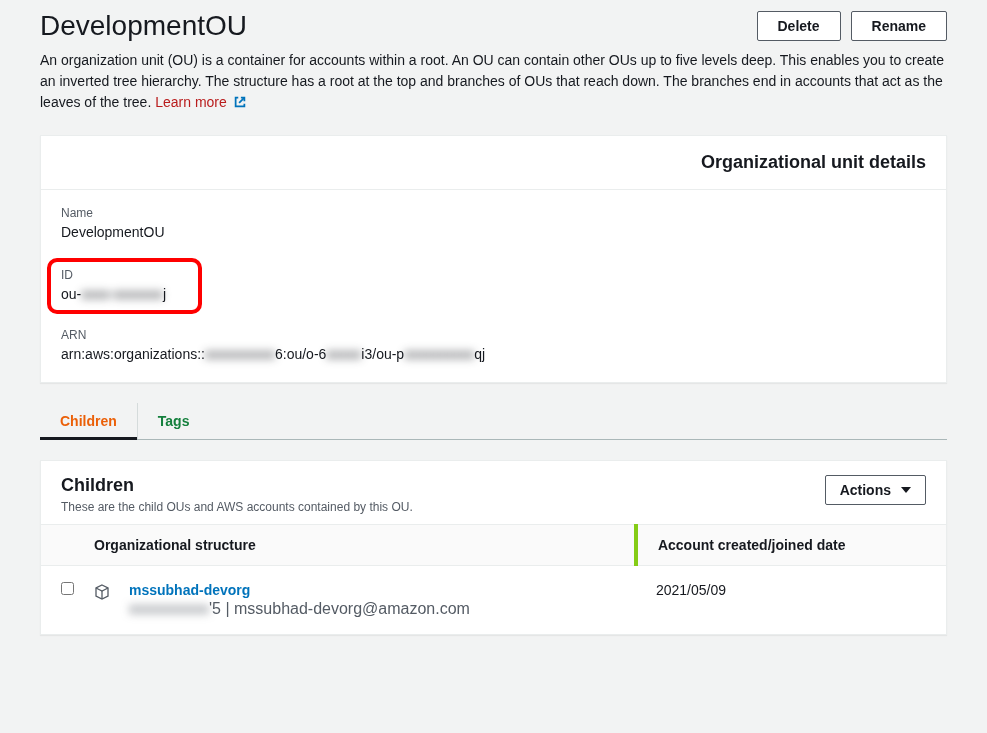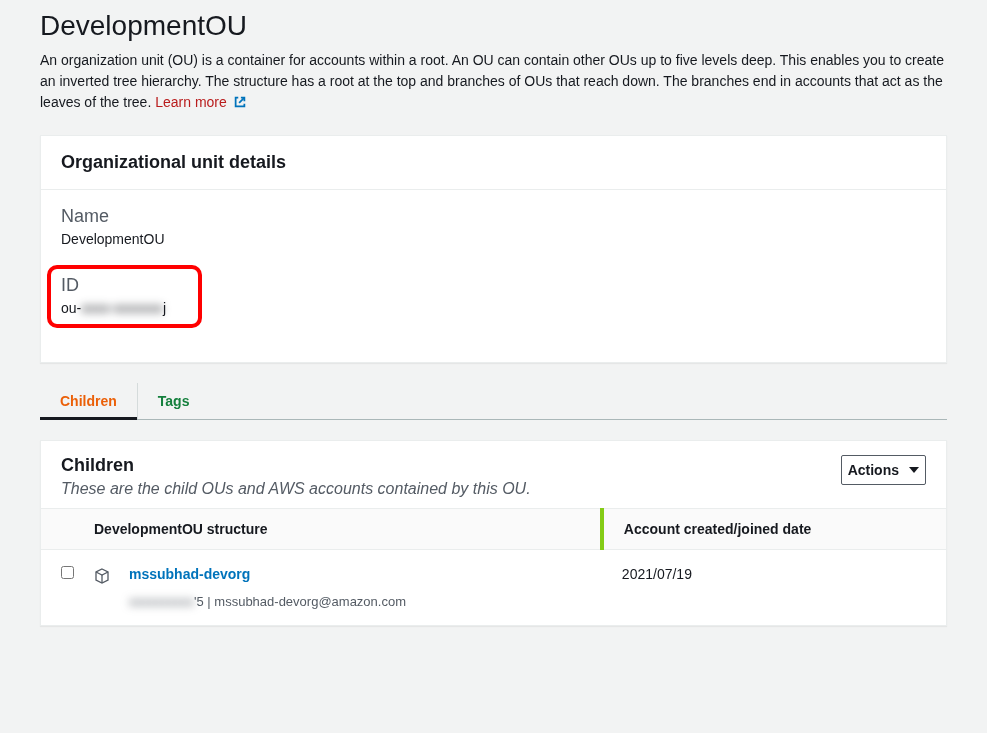--- a/index.html
+++ b/index.html
@@ -53,29 +53,30 @@
     background: #fff;
     border: 1px solid #eaeded;
     box-shadow: 0 1px 1px rgba(0,0,0,0.05);
     margin-bottom: 20px;
   }
   .panel-header {
     padding: 16px 20px;
     border-bottom: 1px solid #eaeded;
     font-size: 18px;
     font-weight: 700;
+    text-align: right;
   }
   .panel-body {
     padding: 16px 20px 20px 20px;
   }
   .field { margin-bottom: 18px; }
   .field:last-child { margin-bottom: 0; }
   .field-label {
     color: #545b64;
-    font-size: 18px;
+    font-size: 12px;
     margin-bottom: 4px;
   }
   .field-value {
     color: #16191f;
     font-size: 14px;
   }
   .highlight-box {
     border: 4px solid #ff0000;
     border-radius: 10px;
     padding: 6px 10px 8px 10px;
@@ -116,30 +117,29 @@
     align-items: flex-start;
     padding: 14px 20px 10px 20px;
   }
   .children-title {
     font-size: 18px;
     font-weight: 700;
     margin-bottom: 4px;
   }
   .children-sub {
     color: #545b64;
-    font-size: 16px;
-    font-style: italic;
+    font-size: 12px;
   }
   .actions-btn {
     background: #fff;
     border: 1px solid #545b64;
     color: #16191f;
     font-weight: 700;
     font-size: 14px;
-    padding: 6px 6px;
+    padding: 6px 14px;
     cursor: pointer;
     display: inline-flex;
     align-items: center;
     gap: 10px;
     border-radius: 2px;
   }
   .dropdown-caret {
     display: inline-block;
   }
   .table {
@@ -171,38 +171,42 @@
     margin-top: 2px;
     flex-shrink: 0;
   }
   .account-name {
     color: #0073bb;
     font-weight: 700;
     cursor: pointer;
   }
   .account-meta {
     color: #545b64;
-    font-size: 13px;
-    margin-top: 12px;
+    font-size: 16px;
+    margin-top: 2px;
   }
   .blur {
     filter: blur(4px);
     user-select: none;
   }
   .children-panel {
     background: #fff;
     border: 1px solid #eaeded;
     box-shadow: 0 1px 1px rgba(0,0,0,0.05);
   }
 </style>
 </head>
 <body>
 
 <div class="header-row">
   <h1 class="page-title">DevelopmentOU</h1>
+  <div class="btn-row">
+    <button class="btn">Delete</button>
+    <button class="btn">Rename</button>
+  </div>
 </div>
 
 <p class="description">
   <span>An organization unit (OU) is a container for accounts within a root. An OU can contain other OUs up to five levels deep. This enables you to create an inverted tree hierarchy. The structure has a root at the top and branches of OUs that reach down. The branches end in accounts that act as the leaves of the tree. </span>
   <a class="link">
     <span>Learn more</span>
     <span class="ext-icon">
       <svg width="14" height="14" viewBox="0 0 16 16" fill="none" stroke="#0073bb" stroke-width="2">
         <path d="M6 3H3v10h10v-3"></path>
         <path d="M9 3h4v4"></path>
@@ -220,20 +224,26 @@
       <div class="field-value">DevelopmentOU</div>
     </div>
 
     <div class="highlight-box">
       <div class="field-label">ID</div>
       <div class="field-value">
         <span>ou-</span><span class="blur">xxxx-xxxxxxx</span><span>j</span>
       </div>
     </div>
 
+    <div class="field">
+      <div class="field-label">ARN</div>
+      <div class="field-value">
+        <span>arn:aws:organizations::</span><span class="blur">xxxxxxxxxx</span><span>6:ou/o-6</span><span class="blur">xxxxx</span><span>i3/ou-p</span><span class="blur">xxxxxxxxxx</span><span>qj</span>
+      </div>
+    </div>
   </div>
 </div>
 
 <div class="tabs">
   <div class="tab active">Children</div>
   <div class="tab">Tags</div>
 </div>
 
 <div class="children-panel">
   <div class="children-header-row">
@@ -248,21 +258,21 @@
             <path d="M0 0 L5 6 L10 0 Z" fill="#16191f"></path>
           </svg>
       </span>
     </button>
   </div>
 
   <table class="table">
     <thead>
       <tr>
         <th class="checkbox-cell"></th>
-        <th>DevelopmentOU structure</th>
+        <th>Organizational structure</th>
         <th class="date-col">Account created/joined date</th>
       </tr>
     </thead>
     <tbody>
       <tr>
         <td class="checkbox-cell">
           <input type="checkbox" style="">
         </td>
         <td>
           <div class="row-flex">
@@ -274,17 +284,17 @@
               </svg>
             </span>
             <div>
               <div class="account-name">mssubhad-devorg</div>
               <div class="account-meta">
                 <span class="blur">xxxxxxxxxx</span><span>'5</span> | <span>mssubhad-devorg@amazon.com</span>
               </div>
             </div>
           </div>
         </td>
-        <td>2021/07/19</td>
+        <td>2021/05/09</td>
       </tr>
     </tbody>
   </table>
 </div>
 
 </body></html>

